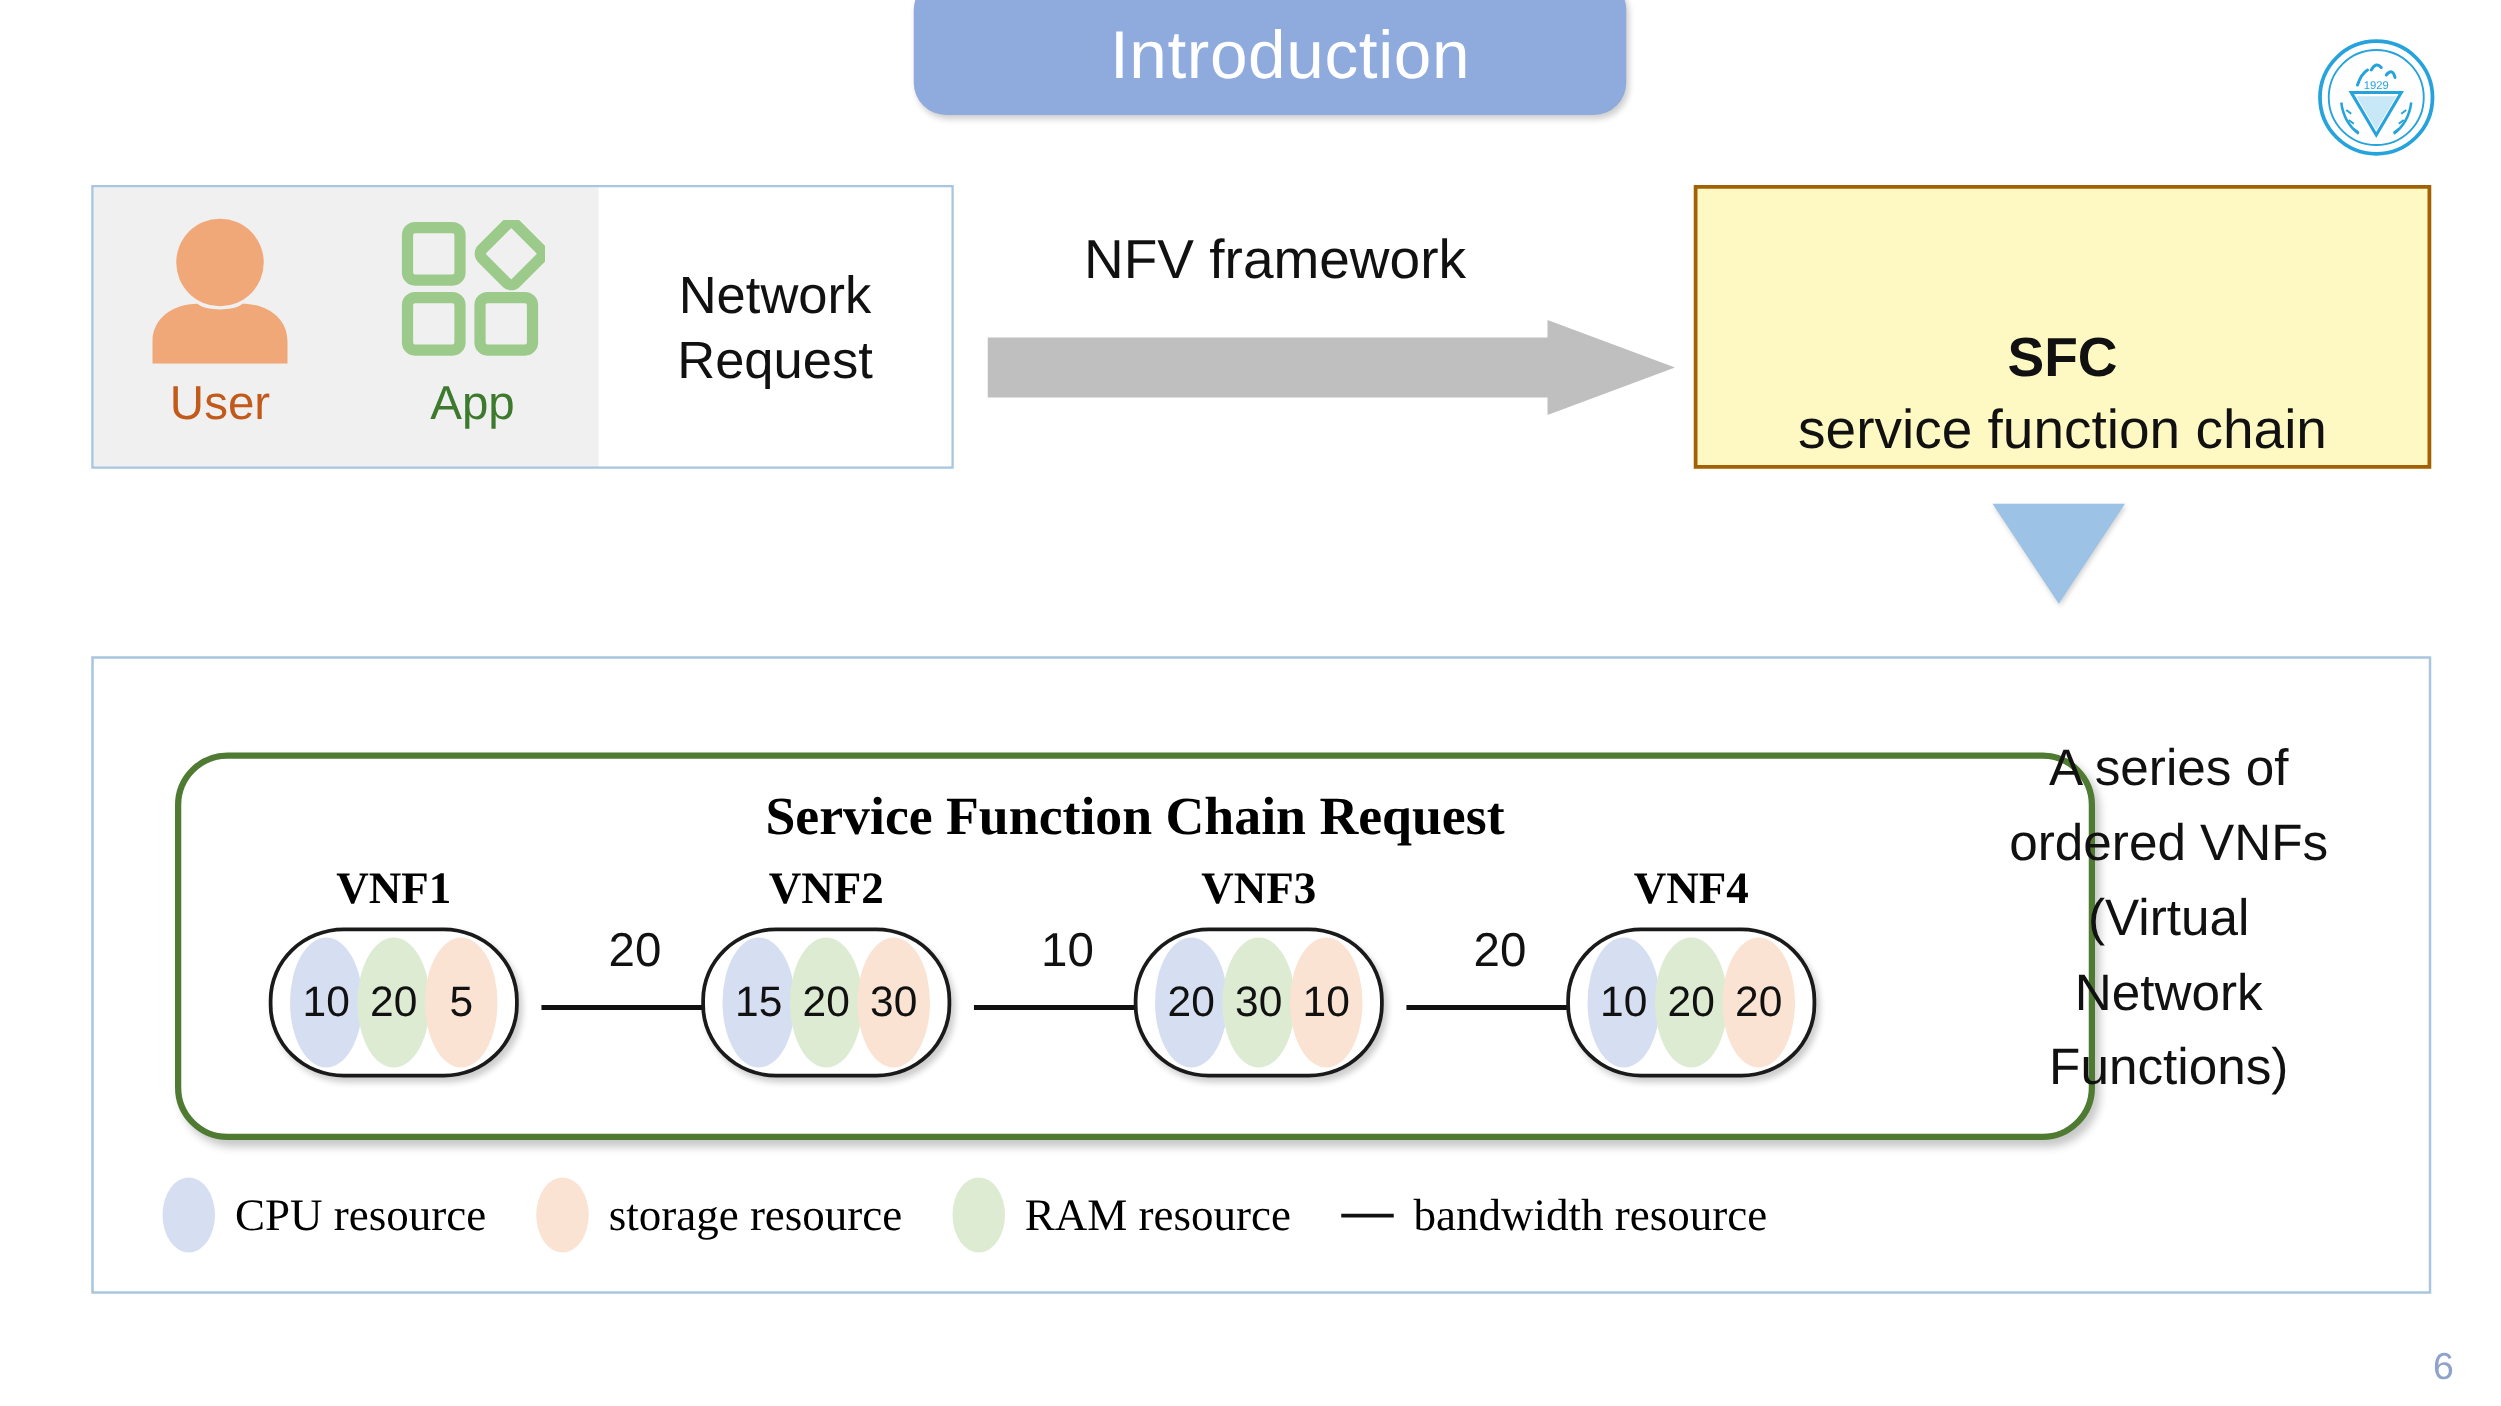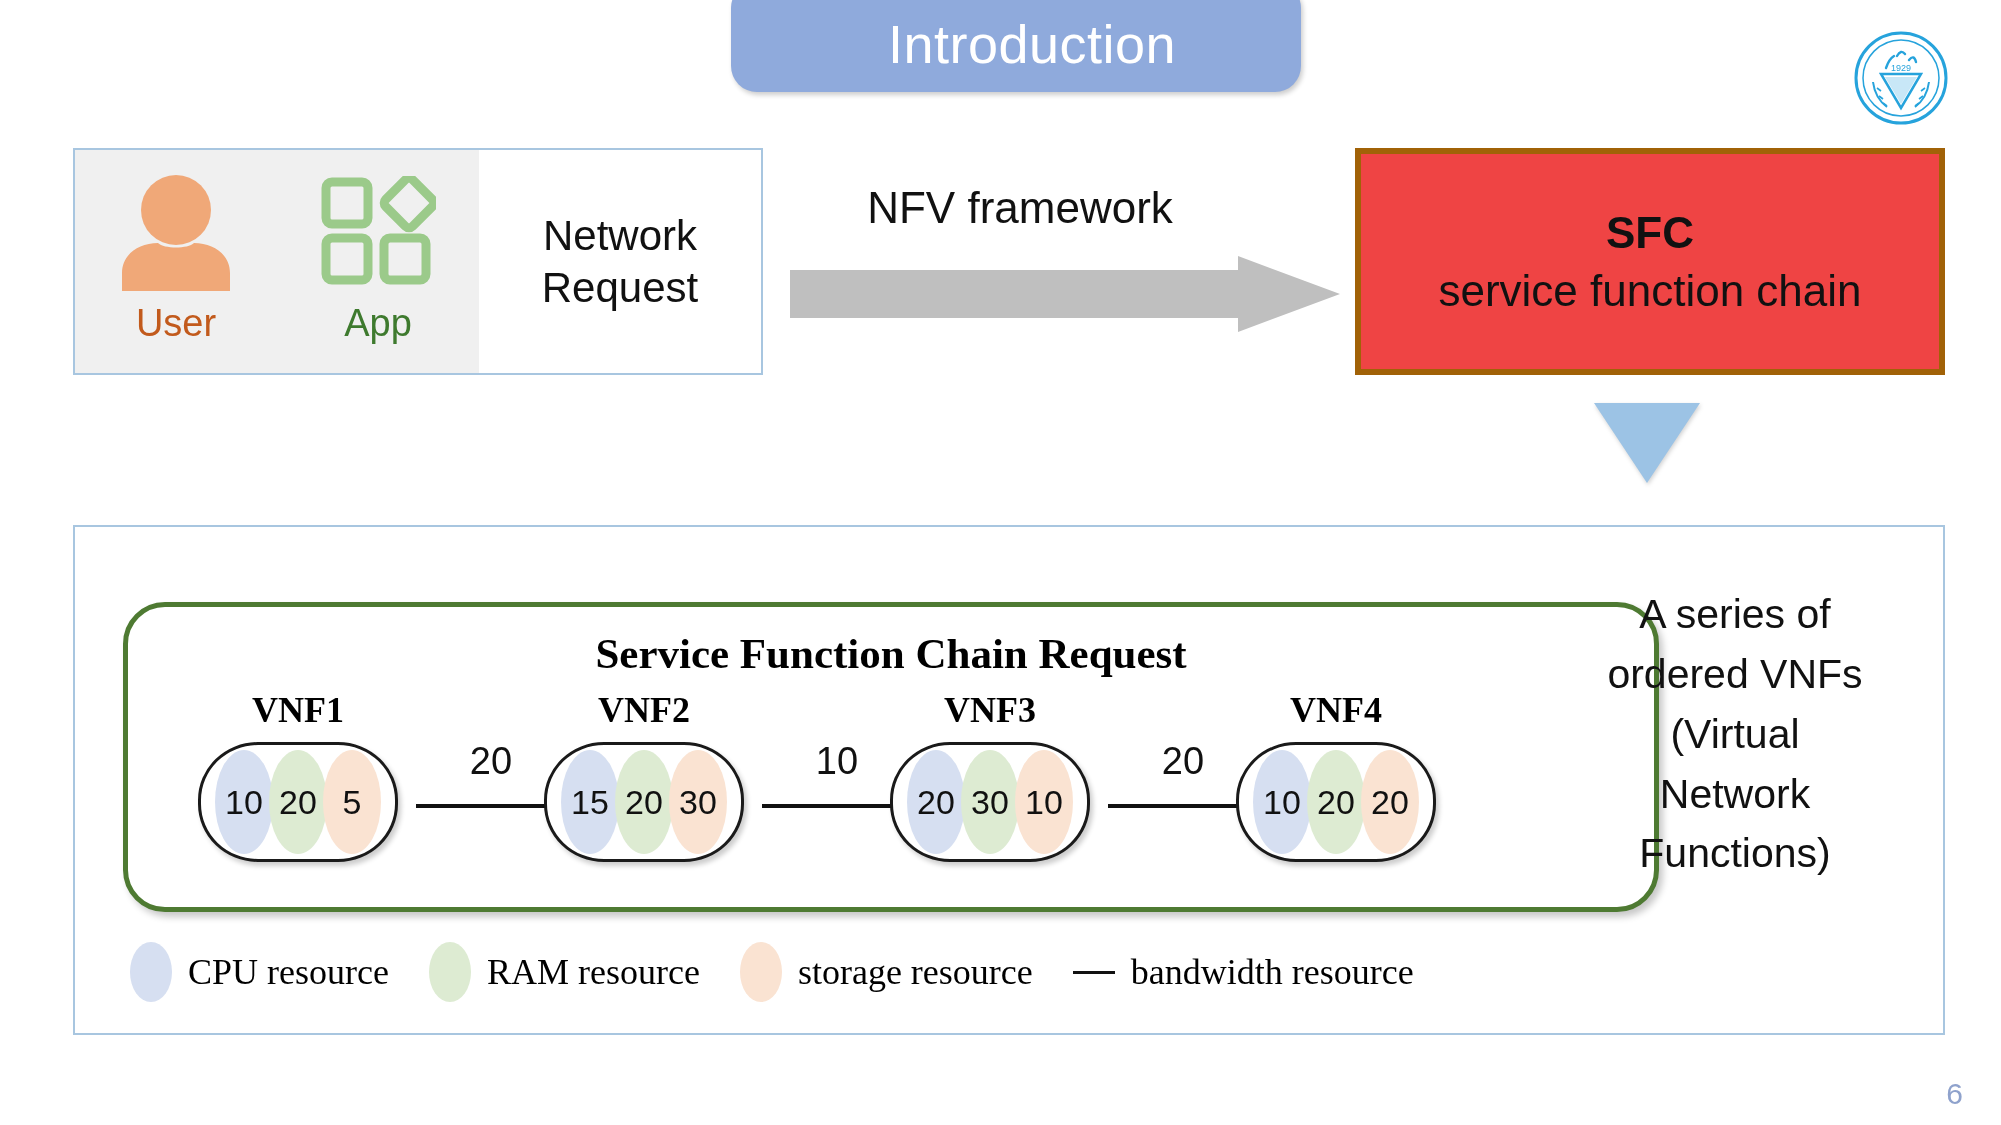--- a/index.html
+++ b/index.html
@@ -122,25 +122,25 @@
     height: 76px;
   }
 
   
   .sfc-box {
     position: absolute;
     left: 1355px;
     top: 148px;
     width: 590px;
     height: 227px;
-    border: 6px solid #a16207;
+    border: 3px solid #a16207;
     box-sizing: border-box;
-    background: #ef4444;
-    display: flex;
-    align-items: center;
+    background: #fef9c3;
+    display: flex;
+    align-items: flex-end;
     justify-content: center;
   }
   .sfc-box .sfc-line1 {
     font-size: 44px;
     font-weight: bold;
     line-height: 1.3;
     text-align: center;
   }
   .sfc-box .sfc-line2 {
     font-size: 44px;
@@ -168,21 +168,21 @@
     top: 525px;
     width: 1872px;
     height: 510px;
     border: 2px solid #A8C6E0;
     box-sizing: border-box;
     background: #ffffff;
   }
 
   .sfc-request-box {
     position: absolute;
-    left: 48px;
+    left: 65px;
     top: 75px;
     width: 1536px;
     height: 310px;
     border: 5px solid #4E7A32;
     border-radius: 42px;
     box-sizing: border-box;
     background: #ffffff;
     box-shadow: 4px 5px 7px rgba(0,0,0,0.22);
   }
   .sfc-request-title {
@@ -469,26 +469,26 @@
 
     </div>
   </div>
 
   <div class="legend">
     <div class="legend-item">
       <div class="legend-swatch cpu"></div>
       <div class="legend-text">CPU resource</div>
     </div>
     <div class="legend-item">
+      <div class="legend-swatch storage"></div>
+      <div class="legend-text">storage resource</div>
+    </div>
+    <div class="legend-item">
       <div class="legend-swatch ram"></div>
       <div class="legend-text">RAM resource</div>
-    </div>
-    <div class="legend-item">
-      <div class="legend-swatch storage"></div>
-      <div class="legend-text">storage resource</div>
     </div>
     <div class="legend-item">
       <div class="legend-dash"></div>
       <div class="legend-text">bandwidth resource</div>
     </div>
   </div>
 
 </div>
 
 <div class="side-note">

